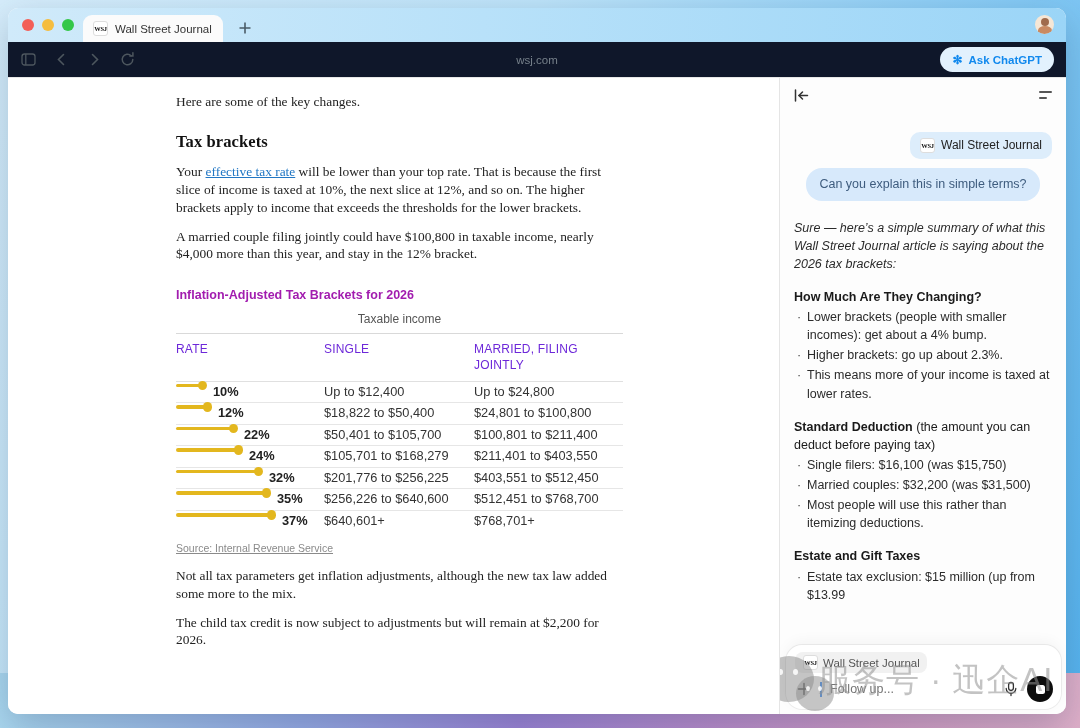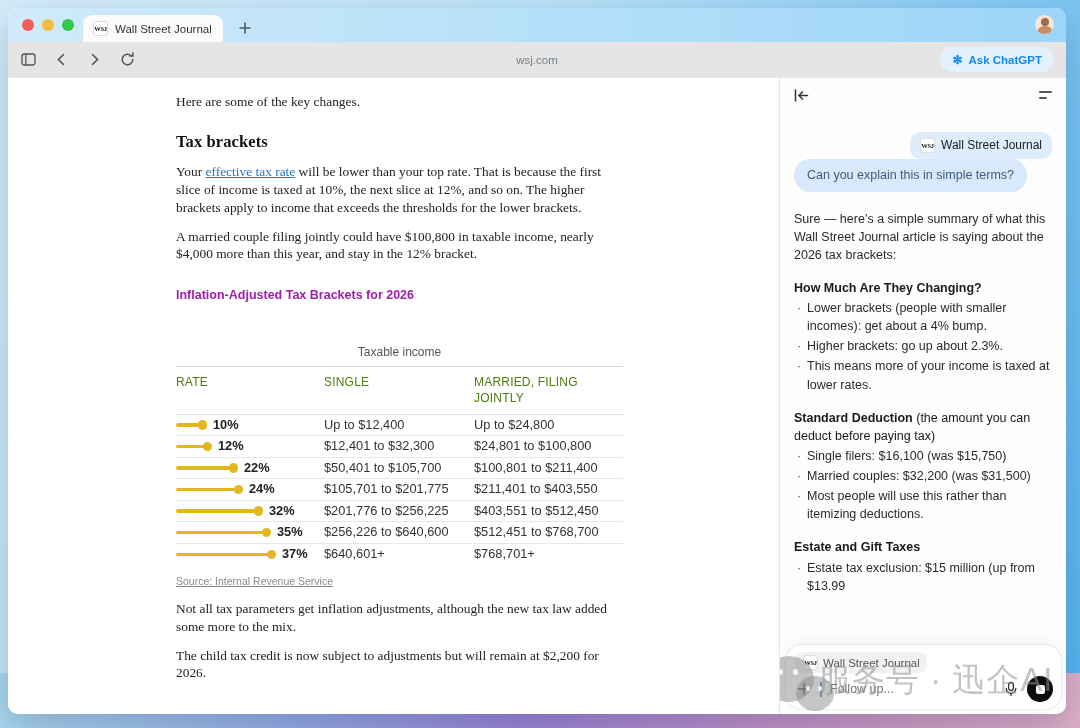--- a/index.html
+++ b/index.html
@@ -28,68 +28,68 @@
   .tab{ position:absolute; left:75px; bottom:0; width:140px; height:27px;
     background:#fbfbfb; border-radius:9px 9px 0 0; display:flex; align-items:center; gap:7px;
     padding:0 10px; font-size:11.5px; color:#333; }
   .tab-title{ white-space:nowrap; overflow:hidden; }
   .newtab{ position:absolute; left:228px; bottom:5px; width:18px; height:18px; color:#4a5b66; }
   .avatar{ position:absolute; right:12px; top:7px; width:19px; height:19px; border-radius:50%;
     background:#f6e7d6; overflow:hidden; }
   .avatar .head{ position:absolute; left:5.5px; top:3px; width:8px; height:8px; border-radius:50%; background:#a06b4c; }
   .avatar .bust{ position:absolute; left:2.5px; top:11px; width:14px; height:9px; border-radius:50% 50% 0 0; background:#c98a62; }
   
-  .toolbar{ position:relative; height:36px; flex:0 0 36px; background:#e5e5e5;
+  .toolbar{ position:relative; height:36px; flex:0 0 36px; background:#0f172a;
     border-bottom:1px solid #e7e7e7; display:flex; align-items:center; padding:0 12px; }
   .tool-left{ display:flex; align-items:center; gap:16px; color:#4d565e; }
   .tbtn{ width:17px; height:17px; display:flex; align-items:center; justify-content:center; }
   .url{ position:absolute; left:0; right:0; text-align:center; font-size:11.5px; color:#76808a; pointer-events:none; }
   .askgpt{ margin-left:auto; display:flex; align-items:center; gap:6px; height:25px; padding:0 12px;
     background:#e2f1fd; border-radius:13px; color:#1189ee; font-size:11.5px; font-weight:bold; z-index:2; }
   .gpt-logo{ font-size:12px; line-height:1; }
   
   .bodyrow{ flex:1; display:flex; min-height:0; }
   .main{ flex:1; position:relative; background:#fff; overflow:hidden; }
   .article{ position:absolute; left:168px; top:4px; width:447px;
     font-family:"Liberation Serif", serif; font-size:13.4px; color:#222; line-height:1.32; }
   .article p{ margin-top:11px; }
   .article h2{ font-size:16.5px; margin-top:20px; letter-spacing:.1px; color:#111; }
   .article a{ color:#2277c4; text-decoration:underline; }
   
   .wsj-table{ margin-top:24px; font-family:"Liberation Sans", sans-serif; color:#222; width:100%; }
   .tt-title{ font-size:12.5px; font-weight:bold; color:#a21caf; }
   .tt-group{ display:flex; margin-top:9px; font-size:12px; color:#555; }
   .tt-group .gl{ width:148px; }
-  .tt-group .gr{ flex:1; text-align:center; padding-bottom:5px; border-bottom:1px solid #d9d9d9;margin-top:33px; }
-  .thead{ display:grid; grid-template-columns:148px 150px 1fr; font-size:12px; color:#4d7c0f;
+  .tt-group .gr{ flex:1; text-align:center; padding-bottom:5px; border-bottom:1px solid #d9d9d9; }
+  .thead{ display:grid; grid-template-columns:148px 150px 1fr; font-size:12px; color:#6d28d9;
     padding:8px 0 7px; border-bottom:1px solid #e0e0e0; letter-spacing:.2px; }
   .trow{ display:grid; grid-template-columns:148px 150px 1fr; align-items:center;
     font-size:12.8px; color:#333; height:21.5px; border-bottom:1px solid #e6e6e6; }
   .trow:last-child{ border-bottom:none; }
-  .rate-cell{ display:flex; align-items:center; }
+  .rate-cell{ display:flex; }
   .stick{ height:3.5px; border-radius:2px; position:relative; display:inline-block; }
   .stick::after{ content:""; position:absolute; right:-5px; top:-3px; width:9.5px; height:9.5px; border-radius:50%; background:inherit; }
   .rlabel{ margin-left:11px; font-weight:bold; font-size:12.8px; color:#222; }
   .tt-source{ margin-top:10px; font-size:10.5px; color:#8a8a8a;text-decoration:underline; }
   
   .sidebar{ width:287px; flex:0 0 287px; position:relative; background:#fdfdfd;
     border-left:1px solid #e5e5e5; overflow:hidden; }
   .chat-header{ position:absolute; top:0; left:0; right:0; height:34px; z-index:10;
     display:flex; align-items:center; justify-content:space-between; padding:0 14px; color:#333; }
   .menu-ic{ display:flex; flex-direction:column; gap:3.5px; align-items:flex-start; }
   .menu-ic span{ display:block; height:1.8px; background:#555; border-radius:1px; }
   .menu-ic .l1{ width:13px; } .menu-ic .l2{ width:8px; }
   .chat-scroll{ position:absolute; inset:0; padding:40px 14px 0; overflow:hidden;
     font-size:12.5px; color:#2b2b2b; line-height:1.45; }
   .chip-row{ display:flex; justify-content:flex-end; margin-top:14px; }
   .ctx-chip{ display:flex; align-items:center; gap:6px; background:#ddedfb; border-radius:10px;
     padding:5px 10px; font-size:12px; color:#222; }
-  .bubble-row{ display:flex; justify-content:flex-start; }
+  .bubble-row{ display:flex; justify-content:center; margin-top:9px; }
   .bubble{ background:#d7e9fb; color:#3e5c7e; border-radius:16px; padding:7px 13px; font-size:12.5px; }
-  .reply{ margin-top:18px; }
+  .reply{ margin-top:18px;font-style:italic; }
   .chat-section{ margin-top:15px; }
   .sec-h{ color:#1a1a1a; }
   .sec-b{ font-weight:bold; }
   .sec-ul{ list-style:none; margin-top:2px; }
   .sec-ul li{ position:relative; padding-left:13px; margin-top:2px; }
   .sec-ul li::before{ content:"·"; position:absolute; left:3px; top:0; color:#444; }
   
   .input-card{ position:absolute; left:6px; right:5px; bottom:5px; height:64px; z-index:20;
     background:#fff; border-radius:16px; box-shadow:0 0 0 1px rgba(0,0,0,.06), 0 -4px 14px rgba(0,0,0,.04); }
   .in-chip{ position:absolute; left:9px; top:7px; display:flex; align-items:center; gap:5px;
@@ -205,39 +205,39 @@
                 </div>
     <div>Up to $12,400</div>
     <div>Up to $24,800</div>
   </div>
 
   <div class="trow">
     <div class="rate-cell">
                   <span class="stick" style="width: 31px; background: rgb(227, 183, 30);"></span>
                   <span class="rlabel">12%</span>
                 </div>
-    <div>$12,401 to $32,300</div>
+    <div>$18,822 to $50,400</div>
     <div>$24,801 to $100,800</div>
   </div>
 
   <div class="trow">
     <div class="rate-cell">
                   <span class="stick" style="width: 57px; background: rgb(227, 183, 30);"></span>
                   <span class="rlabel">22%</span>
                 </div>
     <div>$50,401 to $105,700</div>
     <div>$100,801 to $211,400</div>
   </div>
 
   <div class="trow">
     <div class="rate-cell">
                   <span class="stick" style="width: 62px; background: rgb(227, 183, 30);"></span>
                   <span class="rlabel">24%</span>
                 </div>
-    <div>$105,701 to $201,775</div>
+    <div>$105,701 to $168,279</div>
     <div>$211,401 to $403,550</div>
   </div>
 
   <div class="trow">
     <div class="rate-cell">
                   <span class="stick" style="width: 82px; background: rgb(227, 183, 30);"></span>
                   <span class="rlabel">32%</span>
                 </div>
     <div>$201,776 to $256,225</div>
     <div>$403,551 to $512,450</div>

